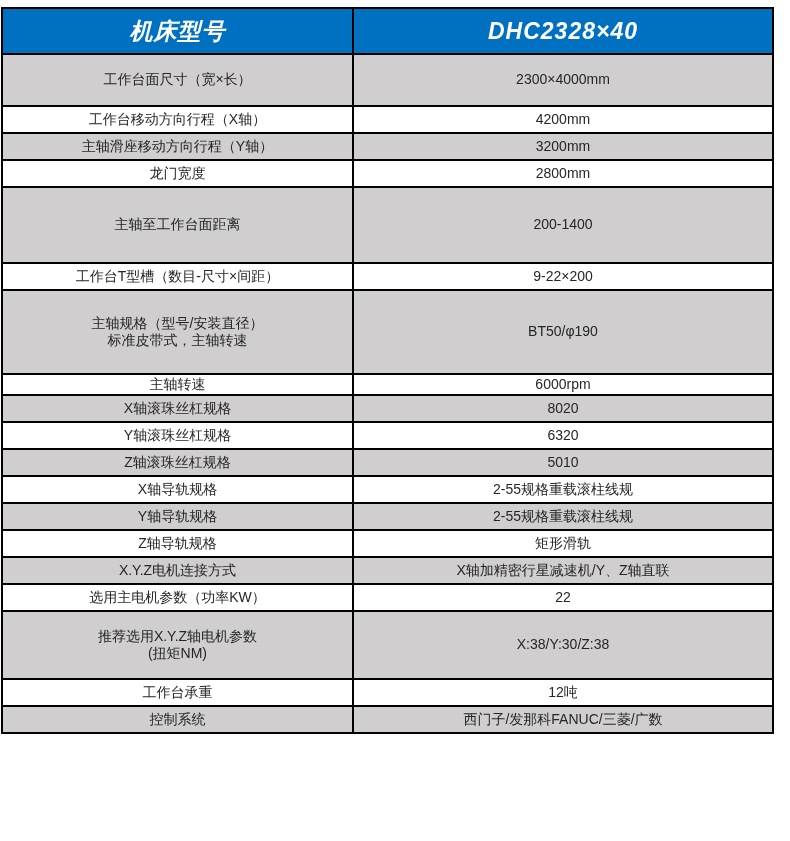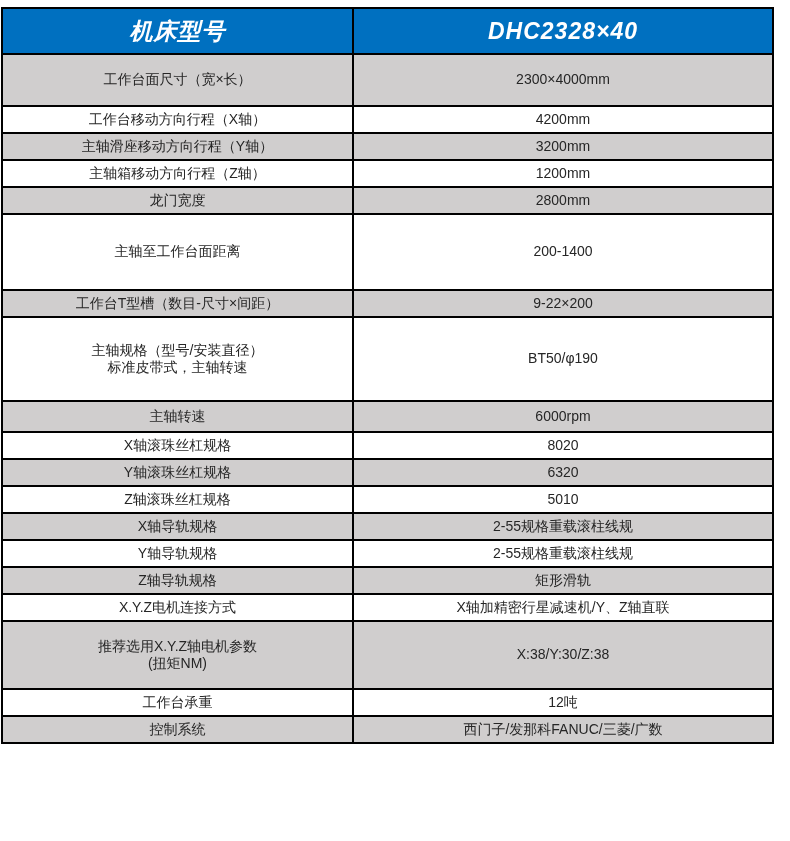--- a/index.html
+++ b/index.html
@@ -57,21 +57,21 @@
   }
   
   .spec-table tbody tr:nth-child(odd) td {
     background: #D0CECE;
   }
 
   
   tr.r-size td    { height: 52px; }
   tr.r-dist td    { height: 76px; margin-top: 44px; }
   tr.r-spindle td { height: 84px; }
-  tr.r-speed td   { height: 31px; }
+  tr.r-speed td   { height: 21px; }
   tr.r-motor2 td  { height: 68px; }
 
   .line { display: block; }
 </style>
 </head>
 <body>
 
 <div class="page">
   <table class="spec-table">
     <colgroup>
@@ -89,24 +89,20 @@
         <td>工作台面尺寸（宽×长）</td>
         <td>2300×4000mm</td>
       </tr>
       <tr>
         <td>工作台移动方向行程（X轴）</td>
         <td>4200mm</td>
       </tr>
       <tr>
         <td>主轴滑座移动方向行程（Y轴）</td>
         <td>3200mm</td>
-      </tr>
-      <tr>
-        <td>主轴箱移动方向行程（Z轴）</td>
-        <td>1200mm</td>
       </tr>
       <tr>
         <td>龙门宽度</td>
         <td>2800mm</td>
       </tr>
       <tr class="r-dist">
         <td>主轴至工作台面距离</td>
         <td>200-1400</td>
       </tr>
       <tr>
@@ -145,20 +141,24 @@
         <td>2-55规格重载滚柱线规</td>
       </tr>
       <tr>
         <td>Z轴导轨规格</td>
         <td>矩形滑轨</td>
       </tr>
       <tr>
         <td>X.Y.Z电机连接方式</td>
         <td>X轴加精密行星减速机/Y、Z轴直联</td>
       </tr>
+      <tr>
+        <td>选用主电机参数（功率KW）</td>
+        <td>22</td>
+      </tr>
       <tr class="r-motor2">
         <td>
           <span class="line">推荐选用X.Y.Z轴电机参数</span>
           <span class="line">(扭矩NM)</span>
         </td>
         <td>X:38/Y:30/Z:38</td>
       </tr>
       <tr>
         <td>工作台承重</td>
         <td>12吨</td>

